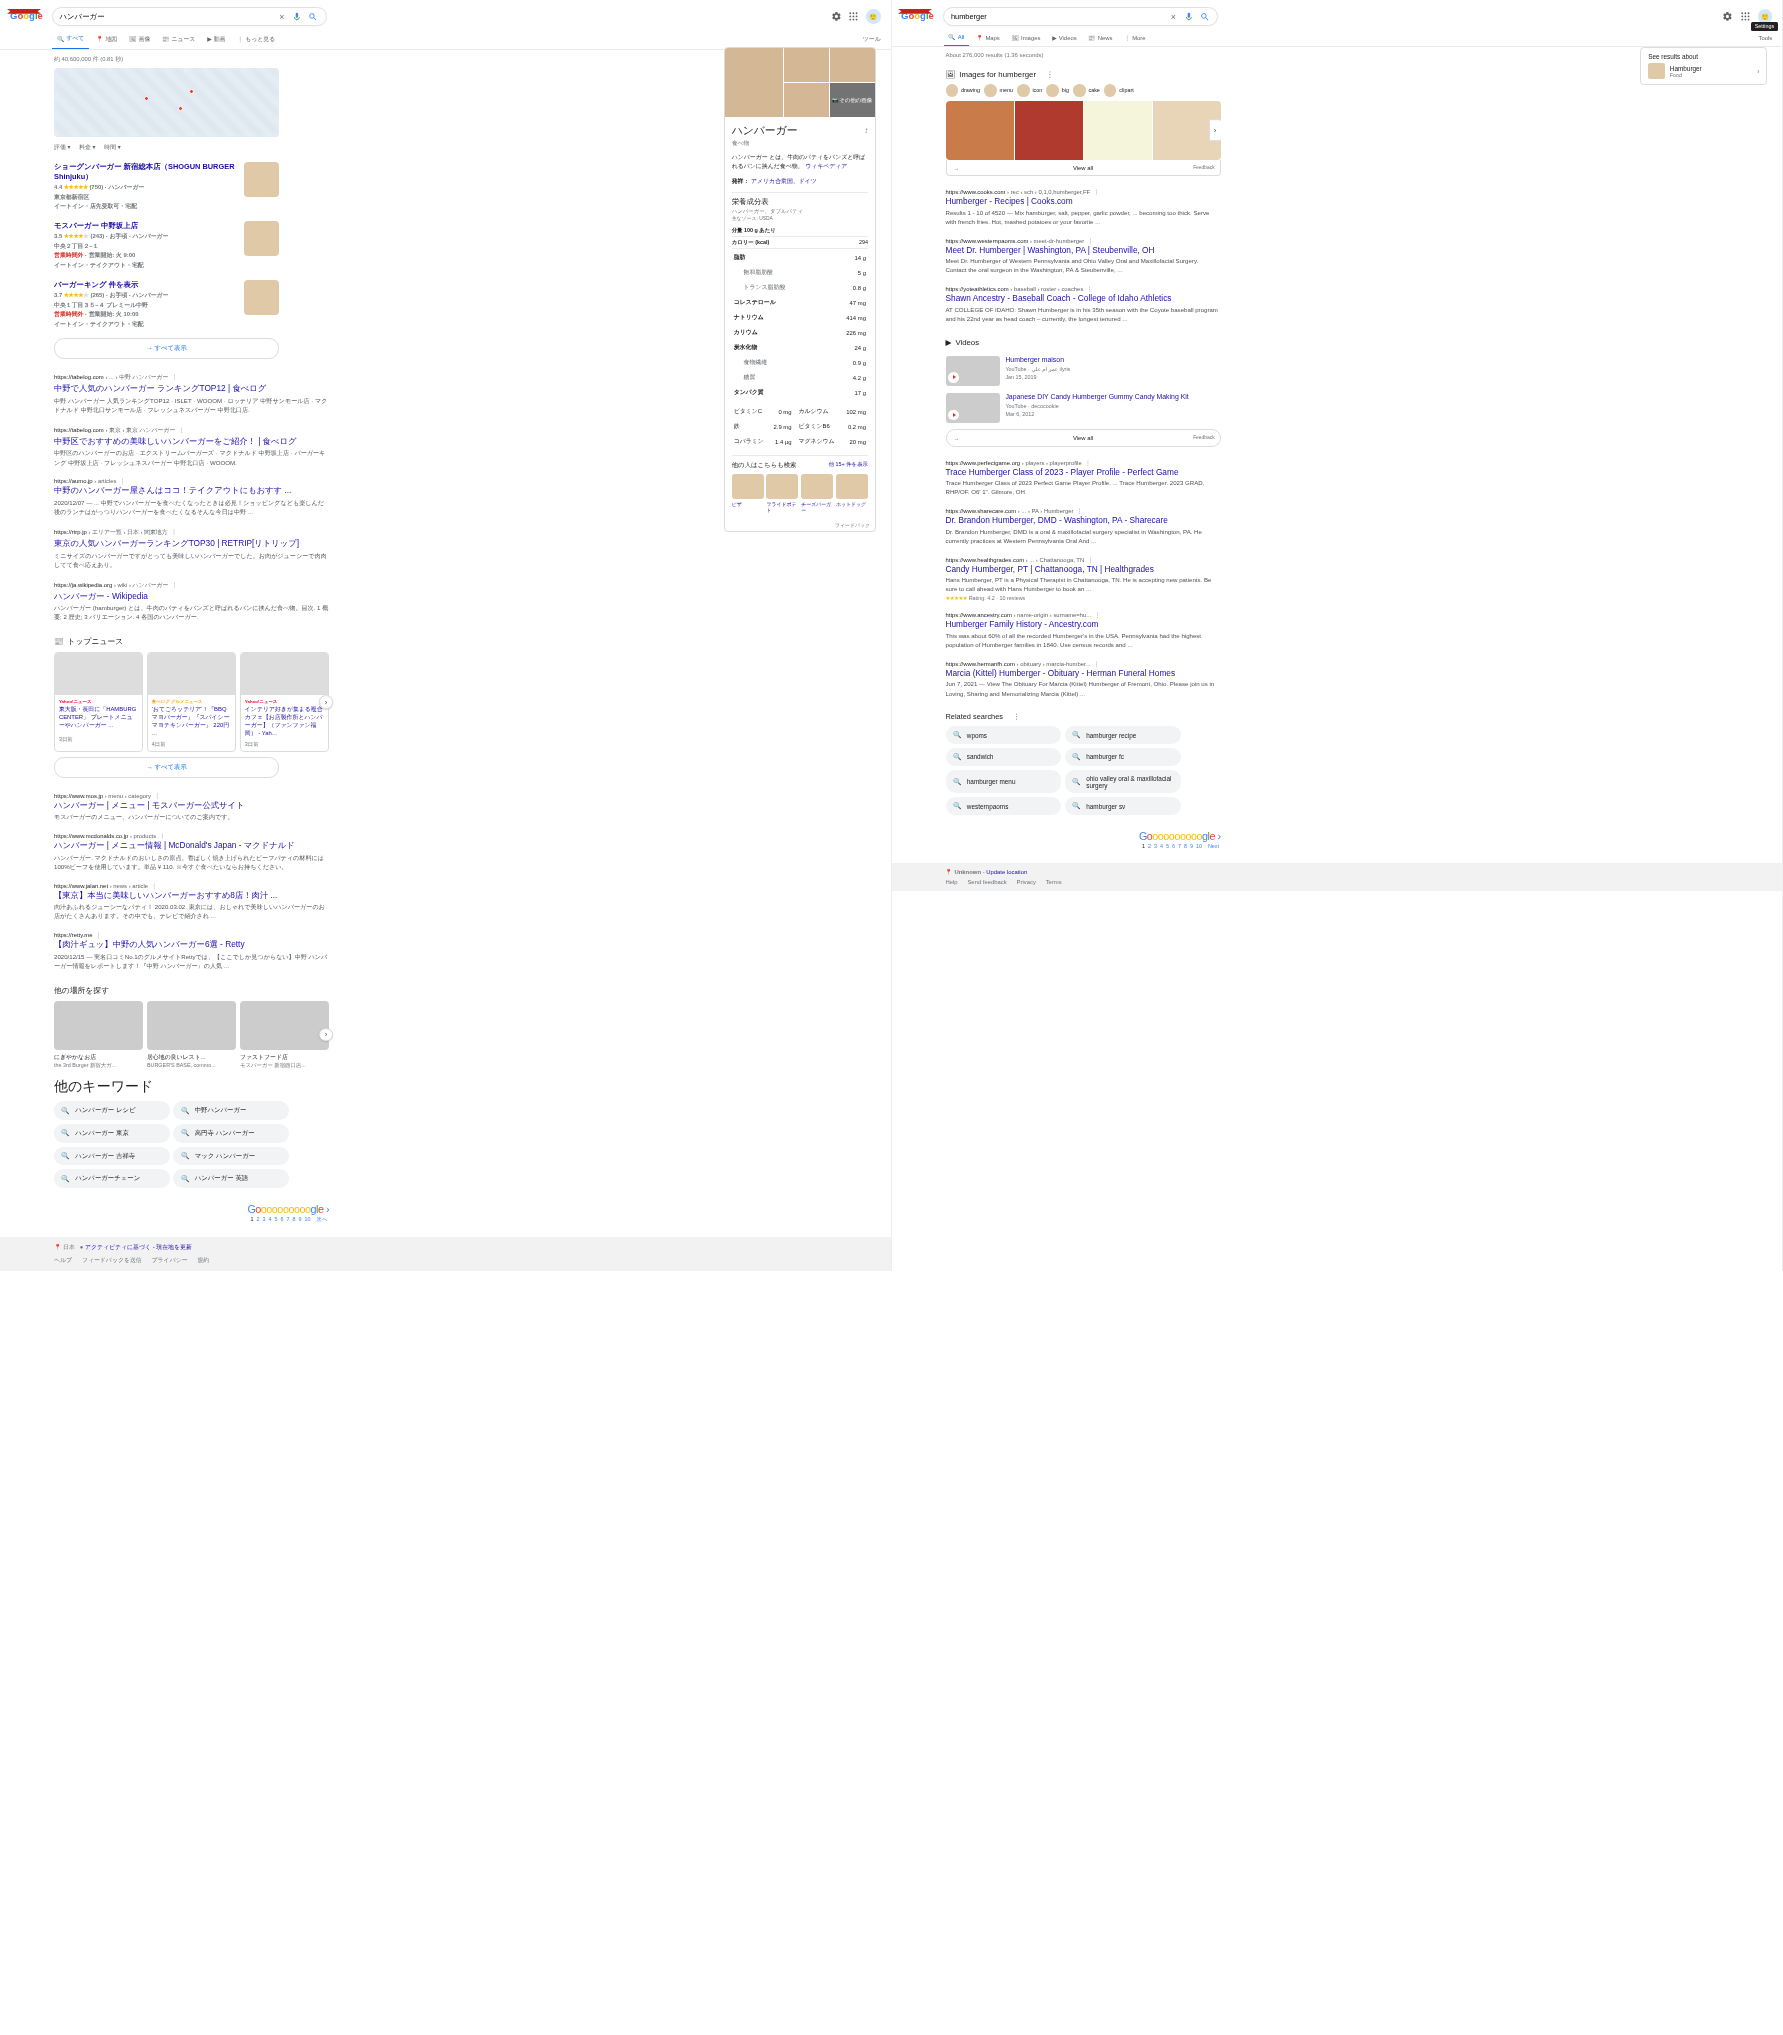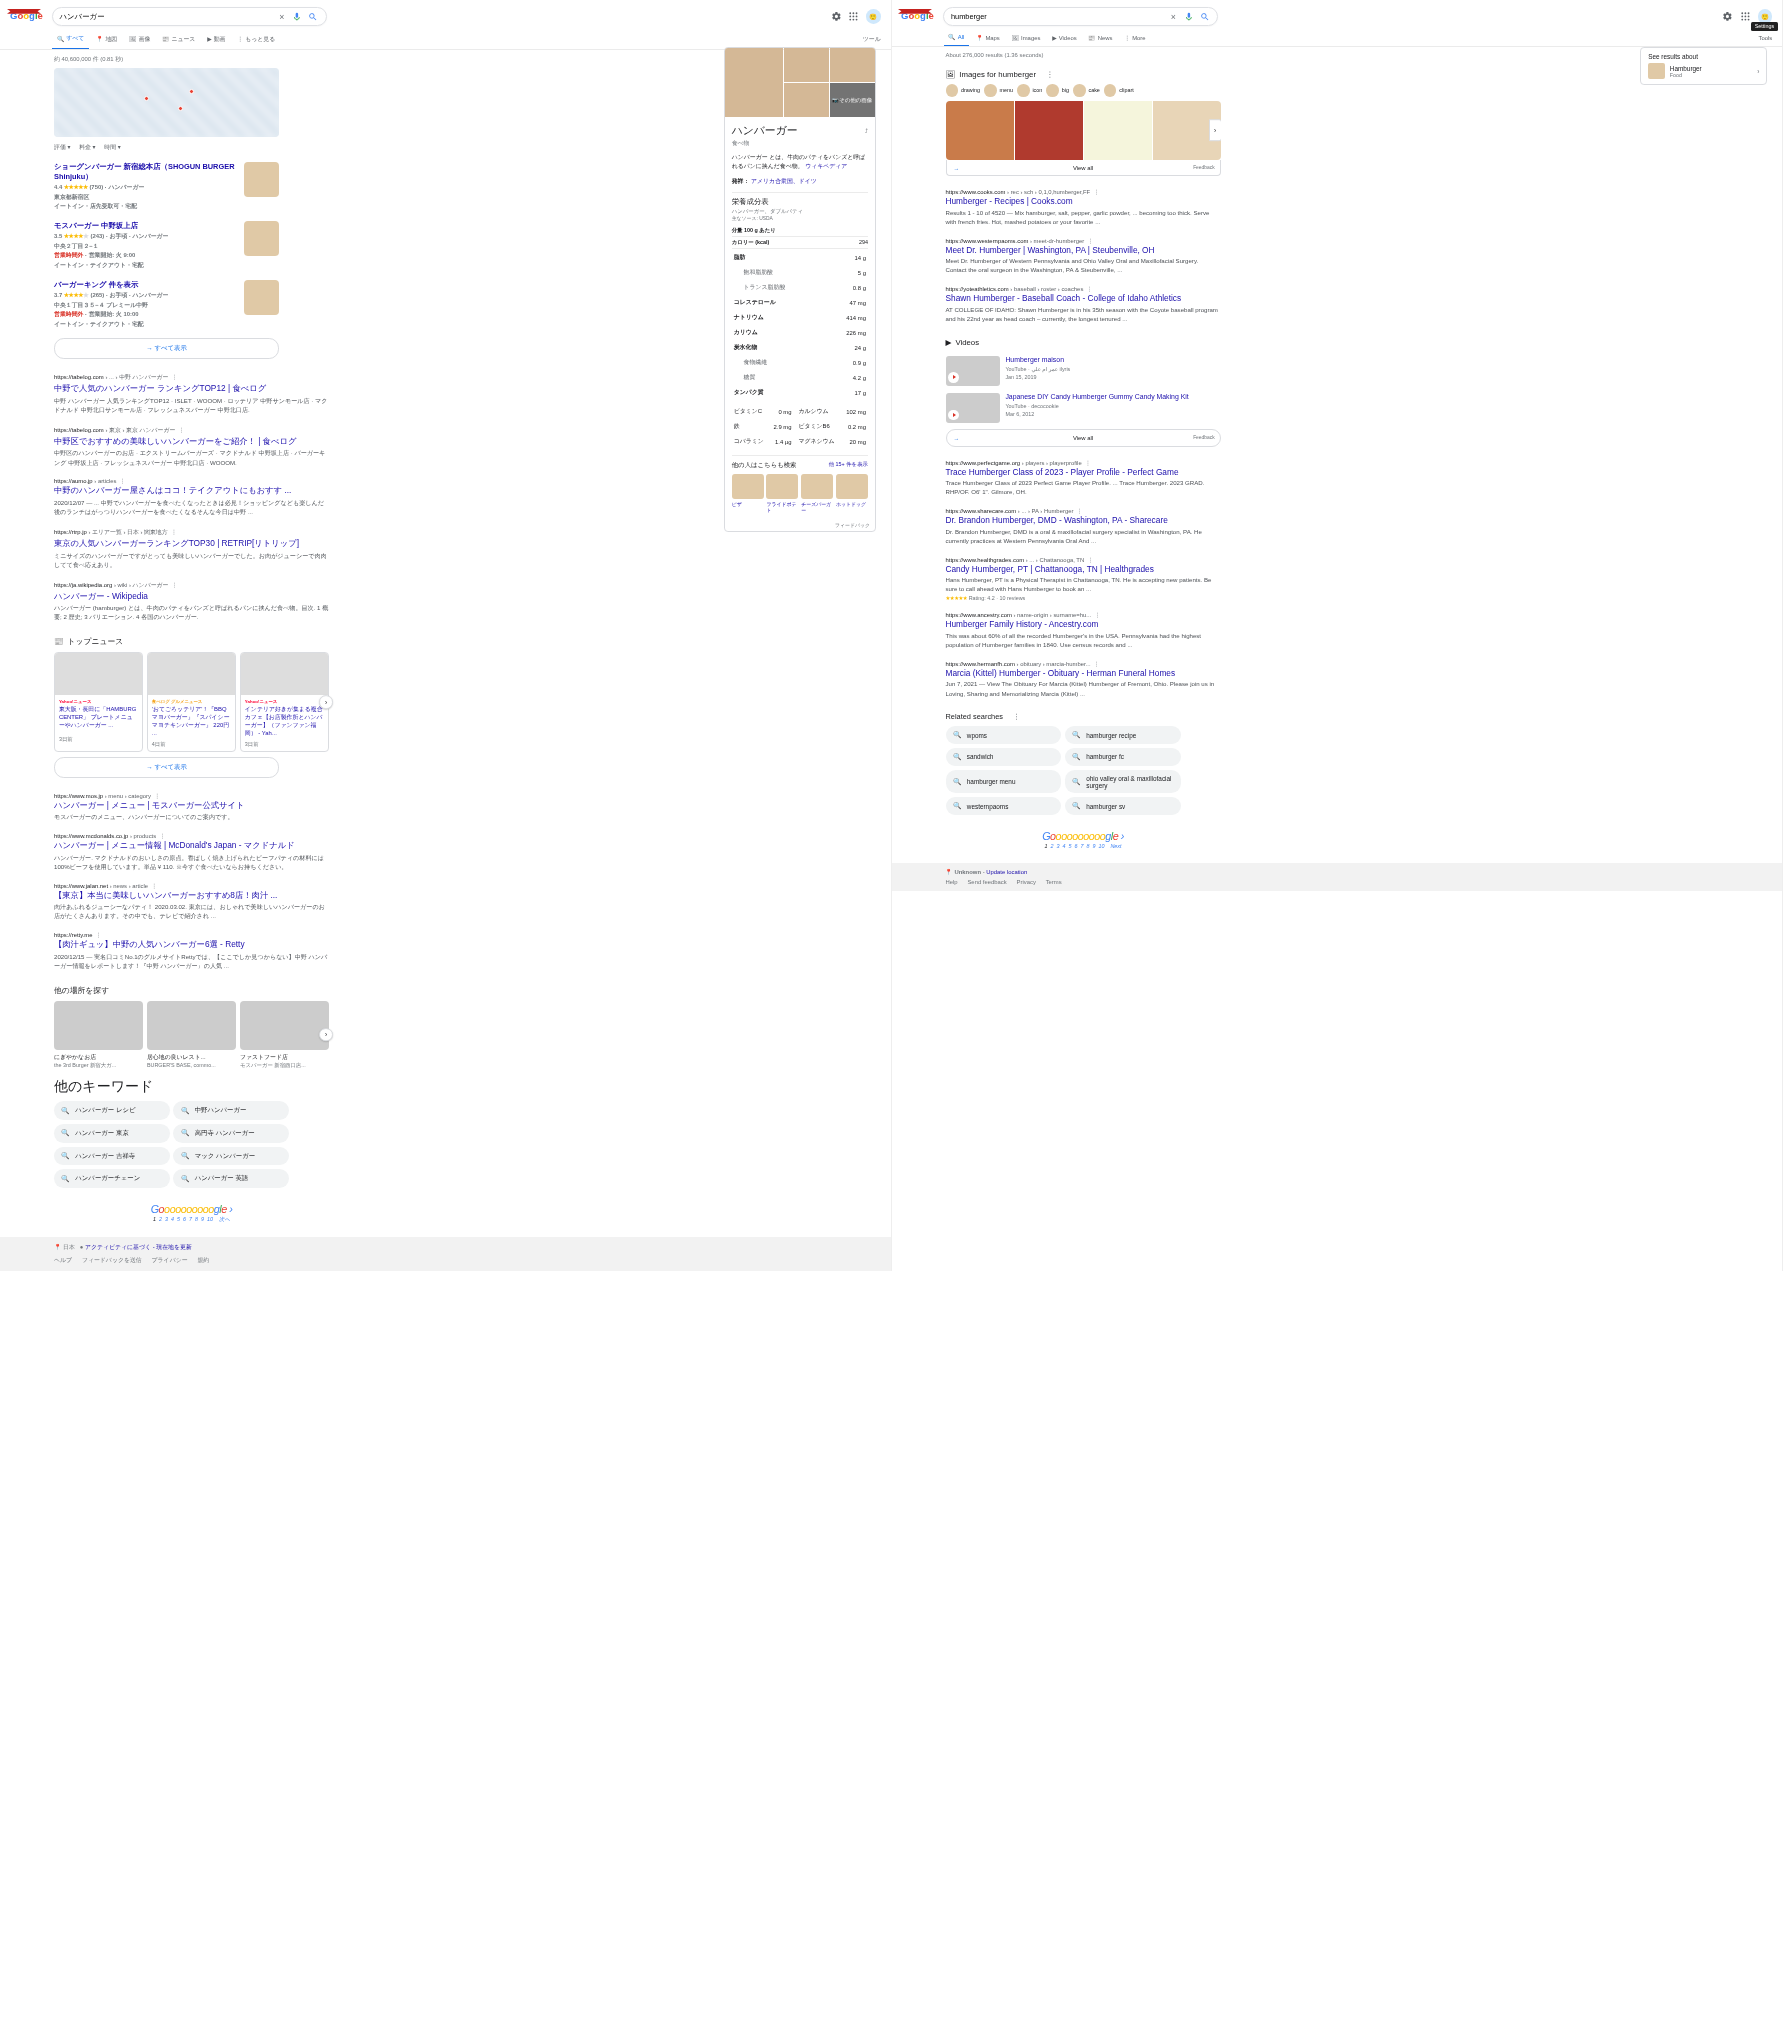--- a/index.html
+++ b/index.html
@@ -73,21 +73,21 @@
   .also-item .thumb { height:25.5px; background:#e0c9a6; border-radius:2.9px; margin-bottom:2px;}
   .feedback { text-align:right; color:#70757a; font-size:4.9px; padding:2.9px 4.9px;}
   .places-row { display:flex; gap:3.9px; width:275px; position:relative; margin-bottom:9.8px;}
   .places-card { flex:1; font-size:5.4px;}
   .places-card .img { height:49px; border-radius:3.9px; background:#ccc; margin-bottom:2.9px;}
   .places-card .pt { color:#202124; font-size:5.9px;}
   .places-card .ps { color:#70757a;}
   .related-grid { display:grid; grid-template-columns:1fr 1fr; gap:3.9px; width:235px;}
   .chip { background:#f1f3f4; border-radius:9.8px; padding:4.9px 7.8px; display:flex; align-items:center; gap:4.9px; font-size:6.4px; cursor:pointer;}
   .chip .mag { color:#70757a; font-size:6.9px;}
-  .pager { text-align:center; padding:14.7px 0 4.9px; width:275px;font-style:italic;}
+  .pager { text-align:right; padding:14.7px 0 4.9px; width:275px;}
   .pager .goo { font-size:10.8px; letter-spacing:-0.5px;}
   .pager .nums { font-size:5.4px; color:#4285f4; margin-top:1px;}
   .pager .nums span { margin:0 1.5px; cursor:pointer;}
   .pager .blue { color:#4285f4;} .pager .red{color:#ea4335;} .pager .yellow{color:#fbbc04;} .pager .green{color:#34a853;}
   .footer { background:#f2f2f2; padding:5.9px 54px; font-size:5.9px; color:#70757a; margin-top:9.8px;}
   .footer .loc { margin-bottom:3.9px;}
   .footer .loc .upd { color:#1a0dab; cursor:pointer;}
   .footer .links span { margin-right:9.8px; cursor:pointer;}
   
   .see-results { position:absolute; top:47px; right:14.7px; width:127px; border:0.5px solid #dadce0; border-radius:3.9px; padding:4.9px 6.9px; font-size:6.4px;}
@@ -564,21 +564,21 @@
 
 </div>
           <div class="result">
   <div class="cite">https://www.westernpaoms.com <span class="path"> ›  meet-dr-humberger</span> &nbsp;<span style="color:#70757a;cursor:pointer">⋮</span></div>
   <h3>Meet Dr. Humberger | Washington, PA | Steubenville, OH</h3>
   <div class="snip">Meet Dr. Humberger of Western Pennsylvania and Ohio Valley Oral and Maxillofacial Surgery. Contact the oral surgeon in the Washington, PA &amp; Steubenville, ...</div>
 
 </div>
           <div class="result">
   <div class="cite">https://yoteathletics.com <span class="path"> ›  baseball ›  roster ›  coaches</span> &nbsp;<span style="color:#70757a;cursor:pointer">⋮</span></div>
-  <h3>Shawn Humberger - Baseball Coach - College of Idaho Athletics</h3>
+  <h3>Shawn Ancestry - Baseball Coach - College of Idaho Athletics</h3>
   <div class="snip">AT COLLEGE OF IDAHO: Shawn Humberger is in his 35th season with the Coyote baseball program and his 22nd year as head coach – currently, the longest tenured ...</div>
 
 </div>
         </div>
 
     <div class="section-title">▶ <span>Videos</span></div>
     <div id="right-videos">
 <div class="video-row">
   <div class="vth">
               <div class="play"></div>

